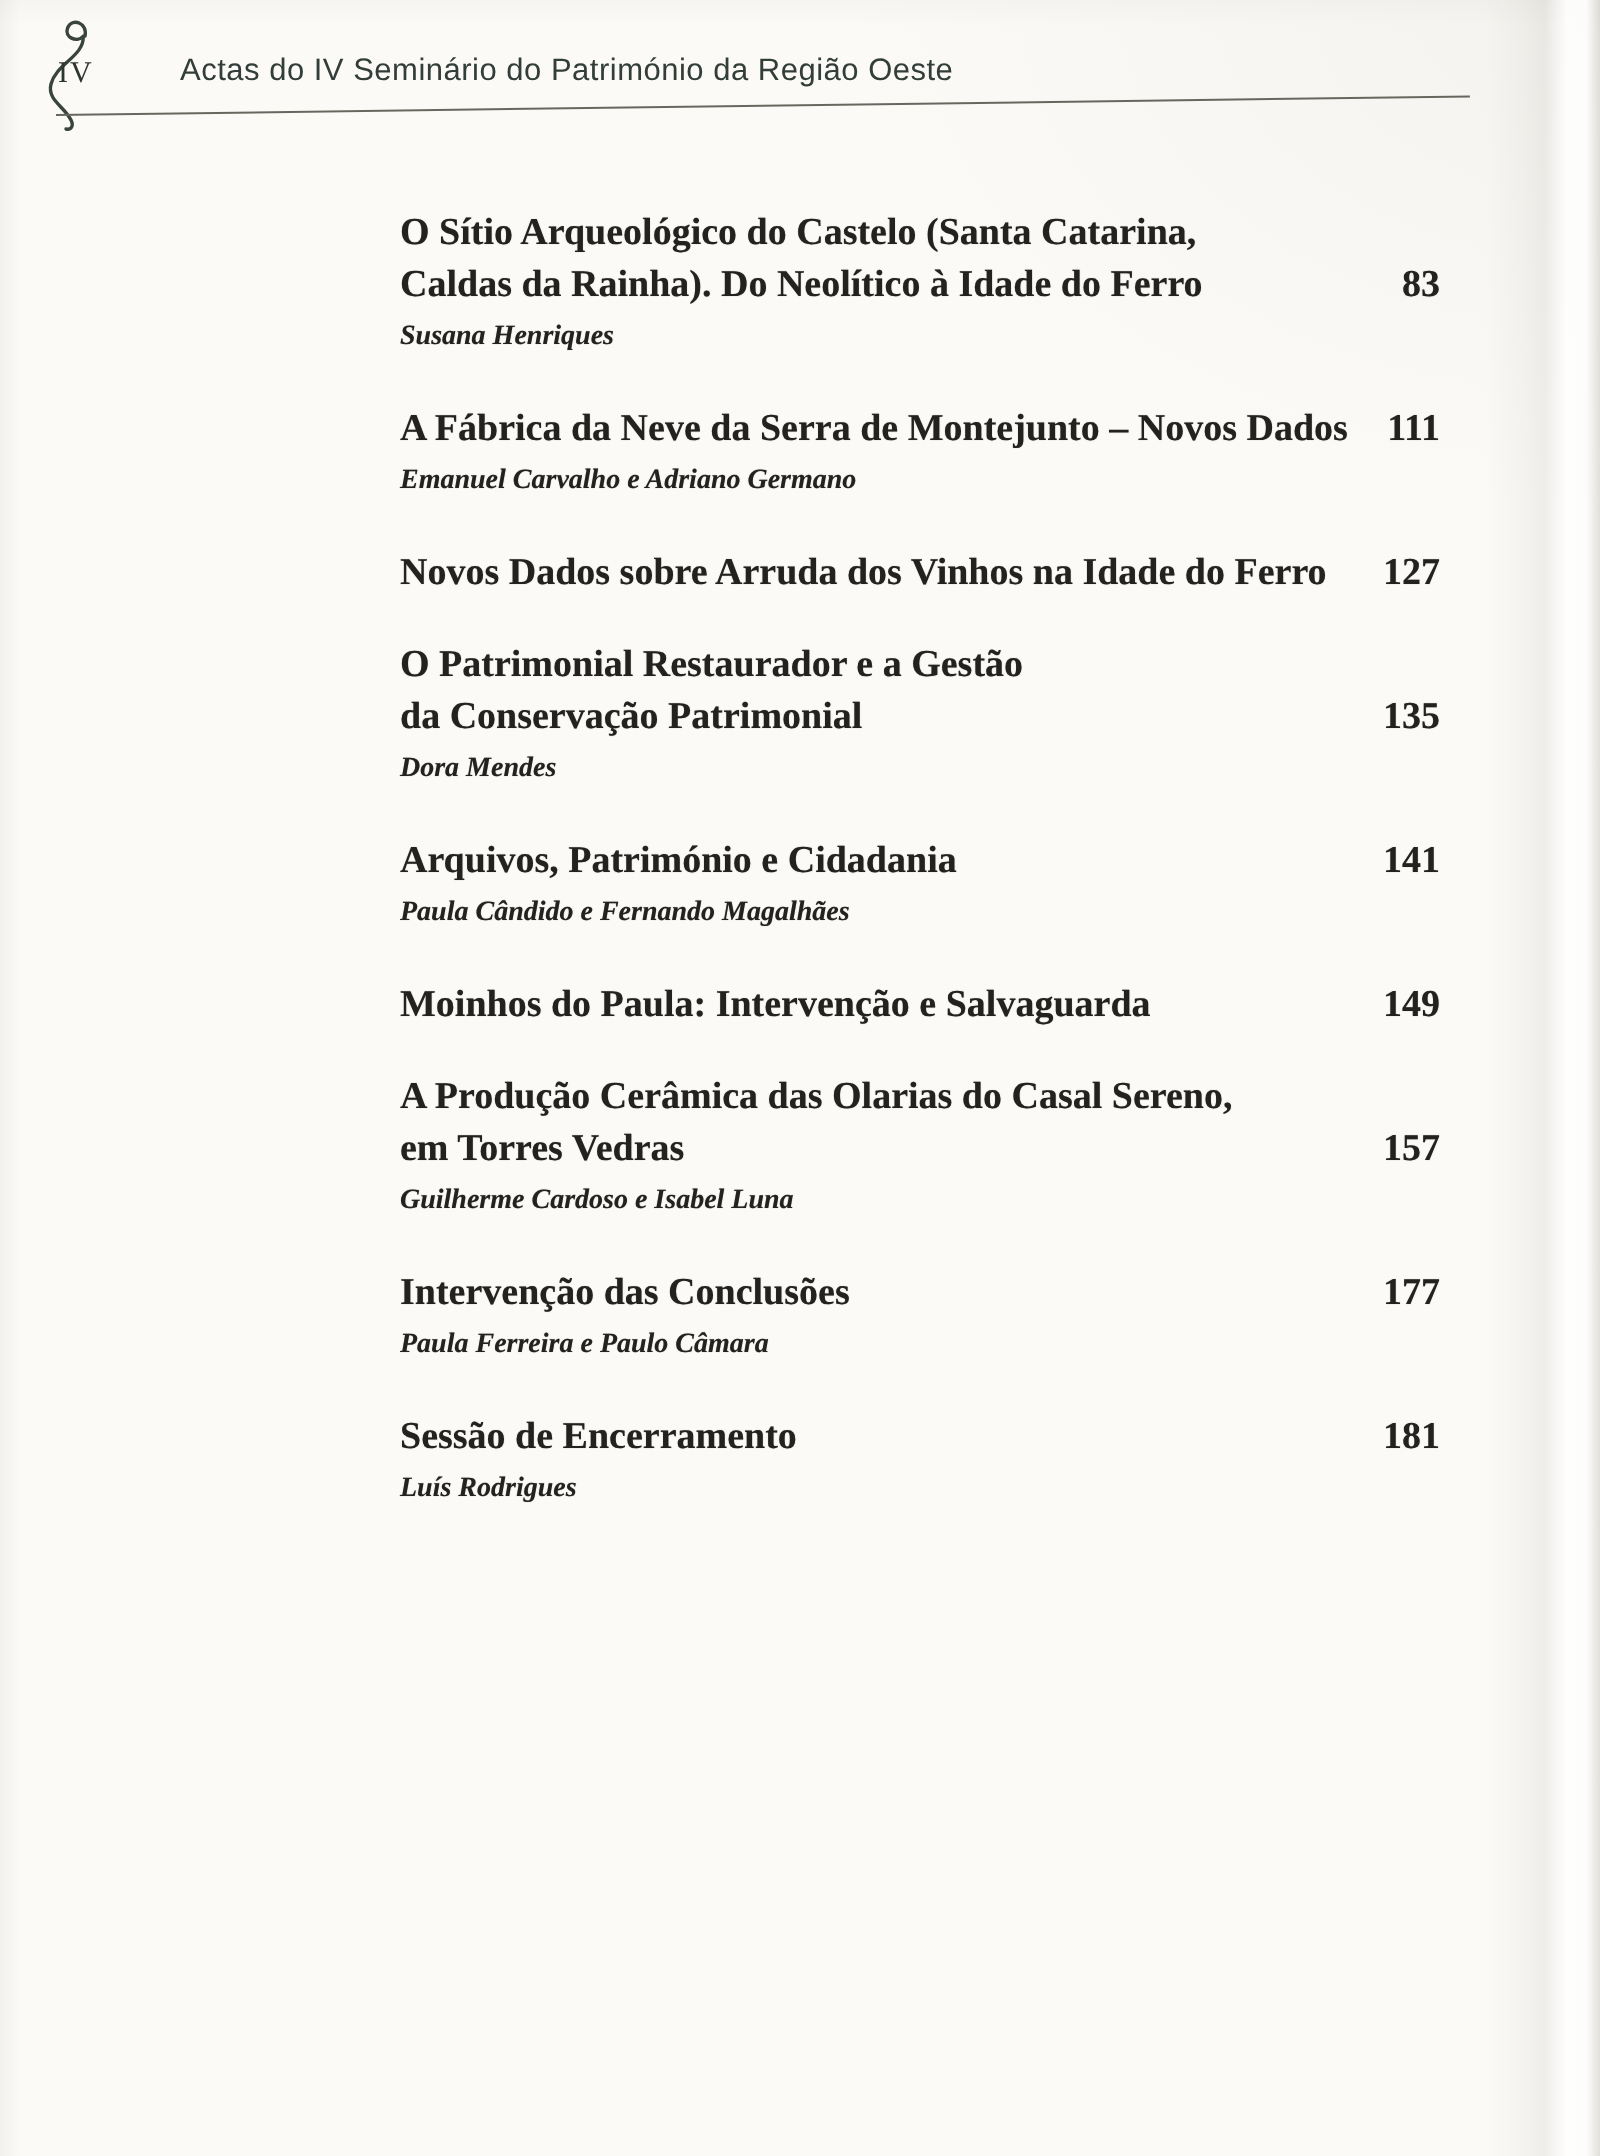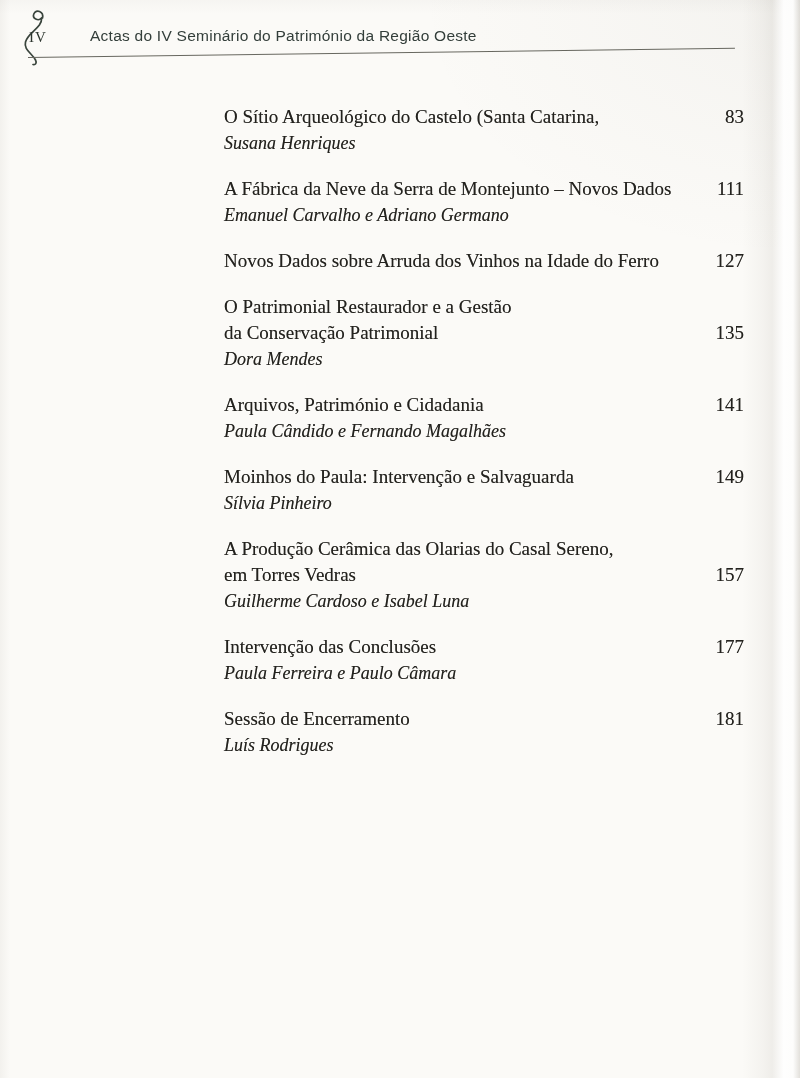--- a/index.html
+++ b/index.html
@@ -51,32 +51,33 @@
     font-size:15.5px;letter-spacing:0.25px;color:var(--header-ink);margin-left:15px;
   }
   .header-rule{
     position:absolute;left:28px;top:57px;width:707px;height:1.4px;
     background:var(--rule);
     transform:rotate(-0.75deg);transform-origin:0 0;
   }
 
   
   .toc{
-    position:absolute;left:224px;top:104px;width:520px;
+    position:absolute;left:200px;top:104px;width:520px;
     font-size:19px;line-height:26px;
     text-shadow:0 0 0.5px rgba(35,34,30,0.45);
+    font-weight:bold;
   }
   .entry{margin:0 0 20px 0;}
   .title-wrap{position:relative;padding-right:72px;}
   .title-line{white-space:nowrap;color:var(--ink);}
   .pagenum{
     position:absolute;right:0;bottom:0;
     color:var(--ink);
   }
-  .author{font-style:italic;font-size:18px;color:var(--ink);}
+  .author{font-style:italic;font-size:14px;color:var(--ink);}
 </style>
 </head>
 <body>
 
 <div class="page">
 
   <div class="header">
     <svg class="logo-flourish" viewBox="0 0 54 60" aria-hidden="true">
       <path d="M31.5 11 C33 4.5 25 1.5 22.8 7 C21 11.5 27.2 14.6 30.6 11.2"></path>
       <path d="M30.6 11.2 C31.2 21 17 25 14.5 35 C12.5 43 21 46 24.5 53 C26 56 24.6 58 22 57.5"></path>
@@ -85,20 +86,21 @@
     <span class="running-title">Actas do IV Seminário do Património da Região Oeste</span>
     <div class="header-rule"></div>
   </div>
 
   <main class="toc">
     <div>
     <section class="entry">
       <div class="title-wrap">
         <div class="title">
               <div class="title-line">O Sítio Arqueológico do Castelo (Santa Catarina,</div>
+              <div class="title-line">Caldas da Rainha). Do Neolítico à Idade do Ferro</div>
             </div>
         <span class="pagenum">83</span>
       </div>
       <div class="author">Susana Henriques</div>
     </section>
 
     <section class="entry">
       <div class="title-wrap">
         <div class="title">
               <div class="title-line">A Fábrica da Neve da Serra de Montejunto – Novos Dados</div>
@@ -138,21 +140,20 @@
       <div class="author">Paula Cândido e Fernando Magalhães</div>
     </section>
 
     <section class="entry">
       <div class="title-wrap">
         <div class="title">
               <div class="title-line">Moinhos do Paula: Intervenção e Salvaguarda</div>
             </div>
         <span class="pagenum">149</span>
       </div>
-      <div class="author">Sílvia Pinheiro</div>
     </section>
 
     <section class="entry">
       <div class="title-wrap">
         <div class="title">
               <div class="title-line">A Produção Cerâmica das Olarias do Casal Sereno,</div>
               <div class="title-line">em Torres Vedras</div>
             </div>
         <span class="pagenum">157</span>
       </div>

